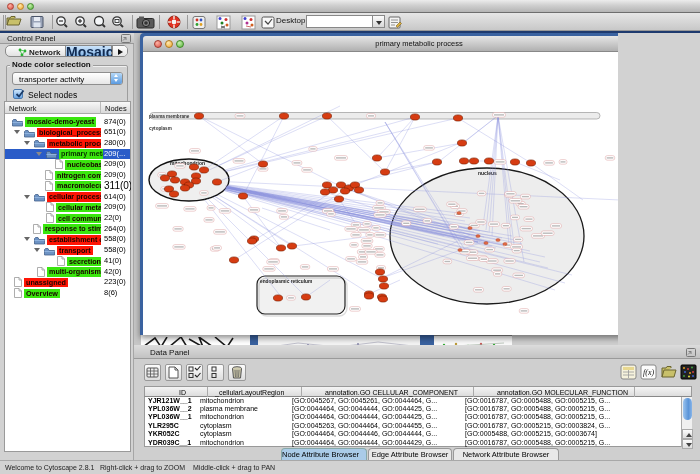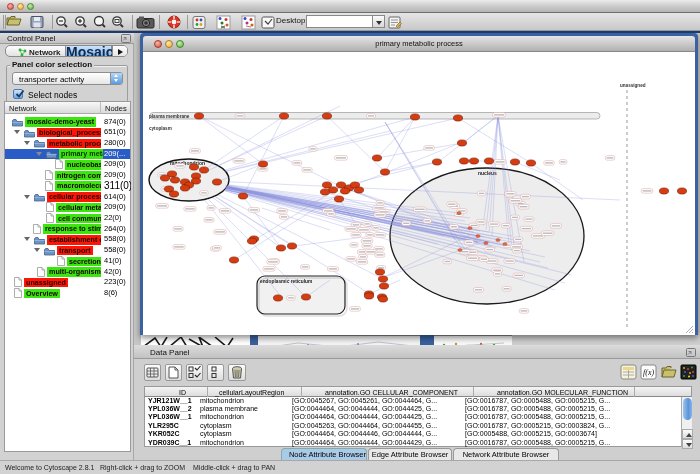--- a/index.html
+++ b/index.html
@@ -109,21 +109,21 @@
         <path d="M2 2 L7 3 L4 7 Z" fill="none" stroke="#2cb434" stroke-width="0.7"></path>
       </svg>
     <div class="abs" style="left:23px;top:0.5px;font-size:8px;font-weight:bold;color:#222;line-height:11px">Network</div>
     <div class="abs" style="left:60px;top:0.5px;font-size:14px;font-weight:bold;color:#102a50;line-height:11px">Mosaic</div>
     <div class="abs" style="left:106px;top:0;width:17px;height:11.5px;border-left:1px solid #8a8a8a;background:linear-gradient(#fdfdfd,#e2e2e2)">
       <div class="abs" style="left:5px;top:2.5px;width:0;height:0;border-top:3.2px solid transparent;border-bottom:3.2px solid transparent;border-left:5px solid #111"></div>
     </div>
   </div>
 
   <div class="abs" style="left:6px;top:32px;width:122px;height:38px;border:1px solid #9d9d9d;border-radius:2px;box-shadow:0 1px 0 #f0f0f0 inset"></div>
-  <div class="abs" style="left:10px;top:27px;background:#d2d2d2;padding:0 2px;font-size:8px;font-weight:bold;color:#111">Panel color selection</div>
+  <div class="abs" style="left:10px;top:27px;background:#d2d2d2;padding:0 2px;font-size:8px;font-weight:bold;color:#111">Node color selection</div>
 
   <div class="abs" style="left:12px;top:38.5px;width:111px;height:13px;background:linear-gradient(#ffffff,#e6e6e6);border:1px solid #8e8e8e;border-radius:3px">
     <div class="abs" style="left:6px;top:1px;font-size:8px;color:#000;line-height:11px">transporter activity</div>
     <div class="abs" style="right:0px;top:0px;width:12px;height:11px;background:linear-gradient(#b5d8f8,#5a9ae0);border-left:1px solid #8e8e8e;border-radius:0 2px 2px 0">
       <div class="abs" style="left:3.2px;top:1.5px;width:0;height:0;border-left:2.8px solid transparent;border-right:2.8px solid transparent;border-bottom:3.5px solid #fff"></div>
       <div class="abs" style="left:3.2px;top:6.5px;width:0;height:0;border-left:2.8px solid transparent;border-right:2.8px solid transparent;border-top:3.5px solid #fff"></div>
     </div>
   </div>
 
   <div class="abs" style="left:13px;top:56px;width:10px;height:10px;background:linear-gradient(#cfe6fa,#6aa5e5);border:1px solid #4a7ab0;border-radius:2px">
@@ -282,21 +282,21 @@
             <path d="M0.5 0.5 L5 0.5 L7.5 3 L7.5 9.5 L0.5 9.5 Z" fill="#fff" stroke="#999" stroke-width="0.8"></path>
             <path d="M5 0.5 L5 3 L7.5 3" fill="none" stroke="#999" stroke-width="0.8"></path>
           </svg>
         </div>
         <div style="position:absolute;left:24px;top:255.6px;height:9.5px;background:#3ae60e;color:#1a0500;font-size:7.2px;font-weight:bold;line-height:9.5px;padding:0 2px;white-space:nowrap;overflow:hidden;max-width:77px">Overview</div>
         <div style="position:absolute;left:104px;top:255.0px;color:#000;font-size:7.5px;line-height:10.7px;white-space:nowrap">8(6)</div>
     </div>
   </div>
 </div>
 
-<div class="abs" style="left:134px;top:33px;width:566px;height:312px;background:#c6c6c6;overflow:hidden">
+<div class="abs" style="left:134px;top:33px;width:484px;height:312px;background:#c6c6c6;overflow:hidden">
 
   <div class="abs" style="left:7px;top:301px;width:120px;height:11px;background:#fff;overflow:hidden">
     <svg width="120" height="11">
         <path d="M2 10 L14 1 L20 10 L26 0 M28 10 L40 0 L46 10 M48 2 L62 10 L58 0 L72 10 M74 0 L86 10 L92 1" stroke="#1a1a1a" stroke-width="1.6" fill="none"></path>
       </svg>
   </div>
   <div class="abs" style="left:116px;top:301px;width:8px;height:11px;background:#3a62a0"></div>
   <div class="abs" style="left:124px;top:302px;width:162px;height:10px;background:#f4f4f4;border-top:1px solid #888">
     <svg width="162" height="10">
         <path d="M5 8 L40 3 L80 7 L120 2 L155 6" stroke="#aab" stroke-width="0.7" fill="none"></path>
@@ -814,21 +814,21 @@
   <div class="abs" style="left:547px;top:52px;width:11px;height:50px;background:#f0f0f0;border-left:1px solid #aaa">
     <div class="abs" style="left:1px;top:1px;width:9px;height:22px;border-radius:4.5px;background:linear-gradient(90deg,#9cc4ee,#5a94d8 60%,#87b4e8)"></div>
     <div class="abs" style="left:0px;top:32px;width:11px;height:10px;background:linear-gradient(#fcfcfc,#ddd);border:1px solid #aaa">
         <div class="abs" style="left:2.5px;top:3px;border-left:3px solid transparent;border-right:3px solid transparent;border-bottom:4px solid #444"></div>
       </div>
     <div class="abs" style="left:0px;top:42px;width:11px;height:10px;background:linear-gradient(#fcfcfc,#ddd);border:1px solid #aaa">
         <div class="abs" style="left:2.5px;top:3px;border-left:3px solid transparent;border-right:3px solid transparent;border-top:4px solid #444"></div>
       </div>
   </div>
 
-  <div class="abs" style="left:147px;top:103px;width:86px;height:12px;background:#aacbe8;border:1px solid #8aa;border-bottom:none;border-radius:4px 4px 0 0;text-align:right;font-size:7.5px;line-height:12px;color:#000">Node Attribute Browser</div>
+  <div class="abs" style="left:147px;top:103px;width:86px;height:12px;background:#aacbe8;border:1px solid #8aa;border-bottom:none;border-radius:4px 4px 0 0;text-align:left;font-size:7.5px;line-height:12px;color:#000">Node Attribute Browser</div>
   <div class="abs" style="left:234px;top:103px;width:84px;height:12px;background:#e8e8e8;border:1px solid #999;border-bottom:none;border-radius:4px 4px 0 0;text-align:center;font-size:7.5px;line-height:12px;color:#000">Edge Attribute Browser</div>
   <div class="abs" style="left:319px;top:103px;width:106px;height:12px;background:#e8e8e8;border:1px solid #999;border-bottom:none;border-radius:4px 4px 0 0;text-align:center;font-size:7.5px;line-height:12px;color:#000">Network Attribute Browser</div>
 </div>
 <div style="position:absolute;left:144px;top:396.5px;width:548px;height:8.45px;font-size:7px;line-height:8.45px;color:#000">
     <span style="position:absolute;left:4px;font-weight:bold">YJR121W__1</span>
     <span style="position:absolute;left:56px">mitochondrion</span>
     <span style="position:absolute;left:148px;white-space:nowrap">[GO:0045267, GO:0045261, GO:0044464, G...</span>
     <span style="position:absolute;left:321px;white-space:nowrap;overflow:hidden;width:216px">[GO:0016787, GO:0005488, GO:0005215, G...</span>
   </div>
 <div style="position:absolute;left:144px;top:404.9px;width:548px;height:8.45px;font-size:7px;line-height:8.45px;color:#000">

